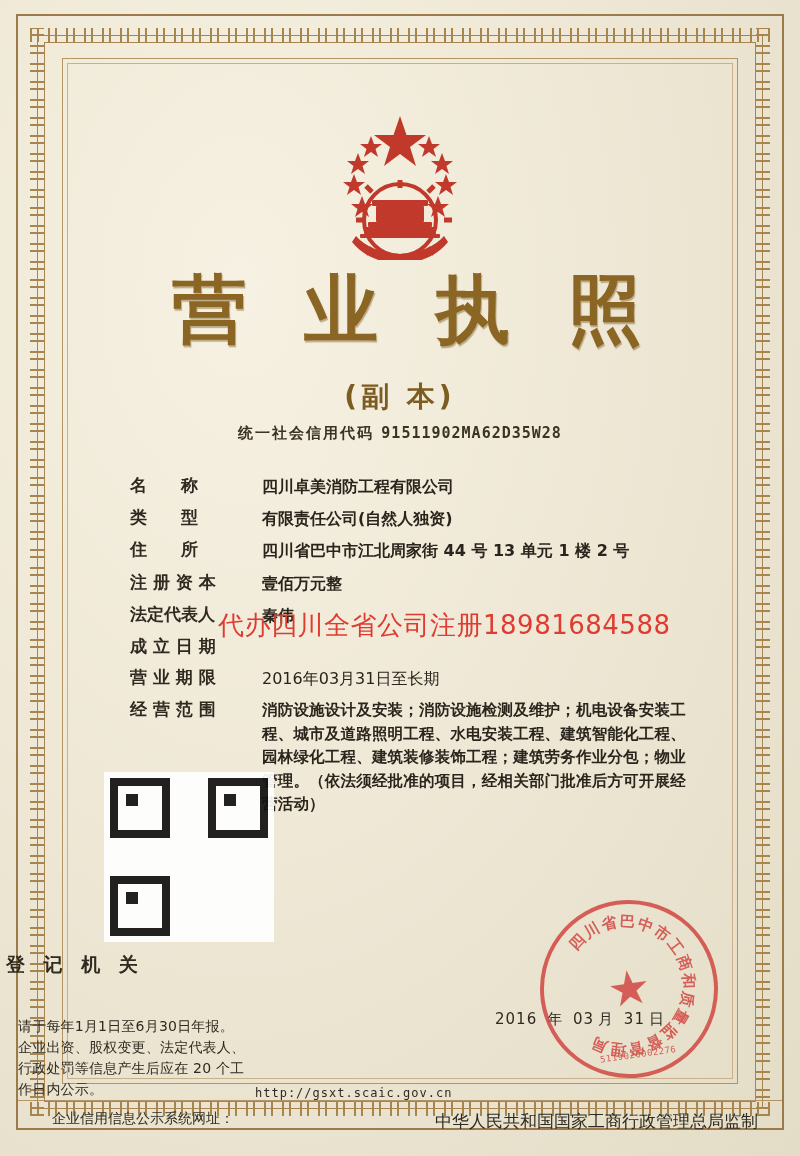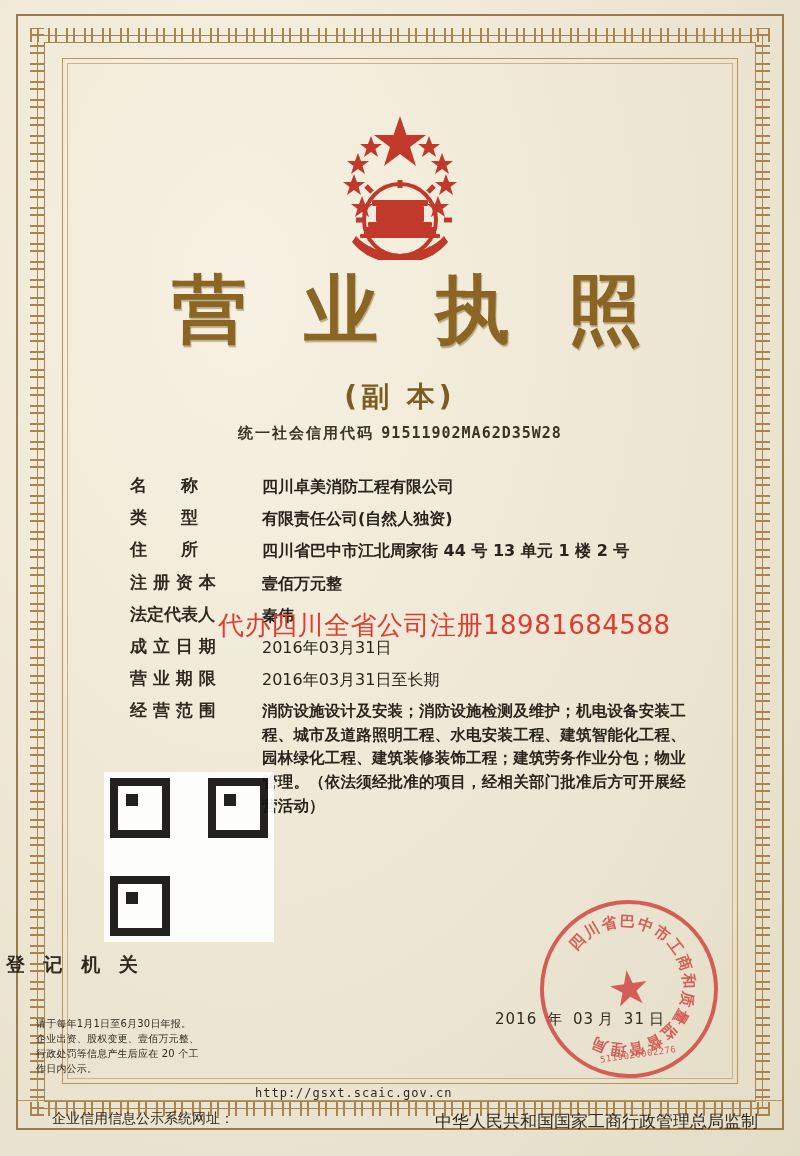--- a/index.html
+++ b/index.html
@@ -262,25 +262,24 @@
     white-space: nowrap;
     letter-spacing: 0.5px;
   }
   
   .notes {
     position: absolute;
     left: 18px;
     top: 1016px;
     width: 280px;
     font-family: "DejaVu Sans", sans-serif;
-    font-size: 10px;
+    font-size: 14px;
     color: #2f2a20;
     line-height: 1.5;
     letter-spacing: 0.2px;
-    padding-left: 18px;
   }
   .gsxt-url {
     position: absolute;
     left: 255px;
     top: 1086px;
     font-family: "DejaVu Sans Mono", monospace;
     font-size: 12px;
     color: #2f2a20;
     letter-spacing: 1px;
   }
@@ -381,21 +380,20 @@
     <div class="row">
       <div class="label">注 册 资 本</div>
       <div class="value">壹佰万元整</div>
     </div>
     <div class="row">
       <div class="label">法定代表人</div>
       <div class="value">秦伟</div>
     </div>
     <div class="row">
       <div class="label">成 立 日 期</div>
-      <div class="value thin">2016年03月31日</div>
     </div>
     <div class="row">
       <div class="label">营 业 期 限</div>
       <div class="value thin">2016年03月31日至长期</div>
     </div>
     <div class="row scope">
       <div class="label">经 营 范 围</div>
       <div class="value">消防设施设计及安装；消防设施检测及维护；机电设备安装工程、城市及道路照明工程、水电安装工程、建筑智能化工程、园林绿化工程、建筑装修装饰工程；建筑劳务作业分包；物业管理。（依法须经批准的项目，经相关部门批准后方可开展经营活动）</div>
     </div>
   </div>
@@ -426,21 +424,21 @@
         <text font-family="DejaVu Sans, sans-serif" font-size="16" font-weight="bold" fill="#cf3a36" letter-spacing="2">
           <textPath href="#sealcircle" startOffset="12%">四川省巴中市工商和质量监督管理局</textPath>
         </text>
       </svg>
     </div>
     <div class="code">5119020002276</div>
   </div>
 
   <div class="notes">
     <div>请于每年1月1日至6月30日年报。</div>
-    <div>企业出资、股权变更、壹佰万元整、</div>
+    <div>企业出资、股权变更、法定代表人、</div>
     <div>行政处罚等信息产生后应在 20 个工</div>
     <div>作日内公示。</div>
   </div>
 
   <div class="gsxt-url">http://gsxt.scaic.gov.cn</div>
   <div class="bottom-line"></div>
   <div class="bottom-left">企业信用信息公示系统网址：</div>
   <div class="bottom-right">中华人民共和国国家工商行政管理总局监制</div>
 
 </div>

